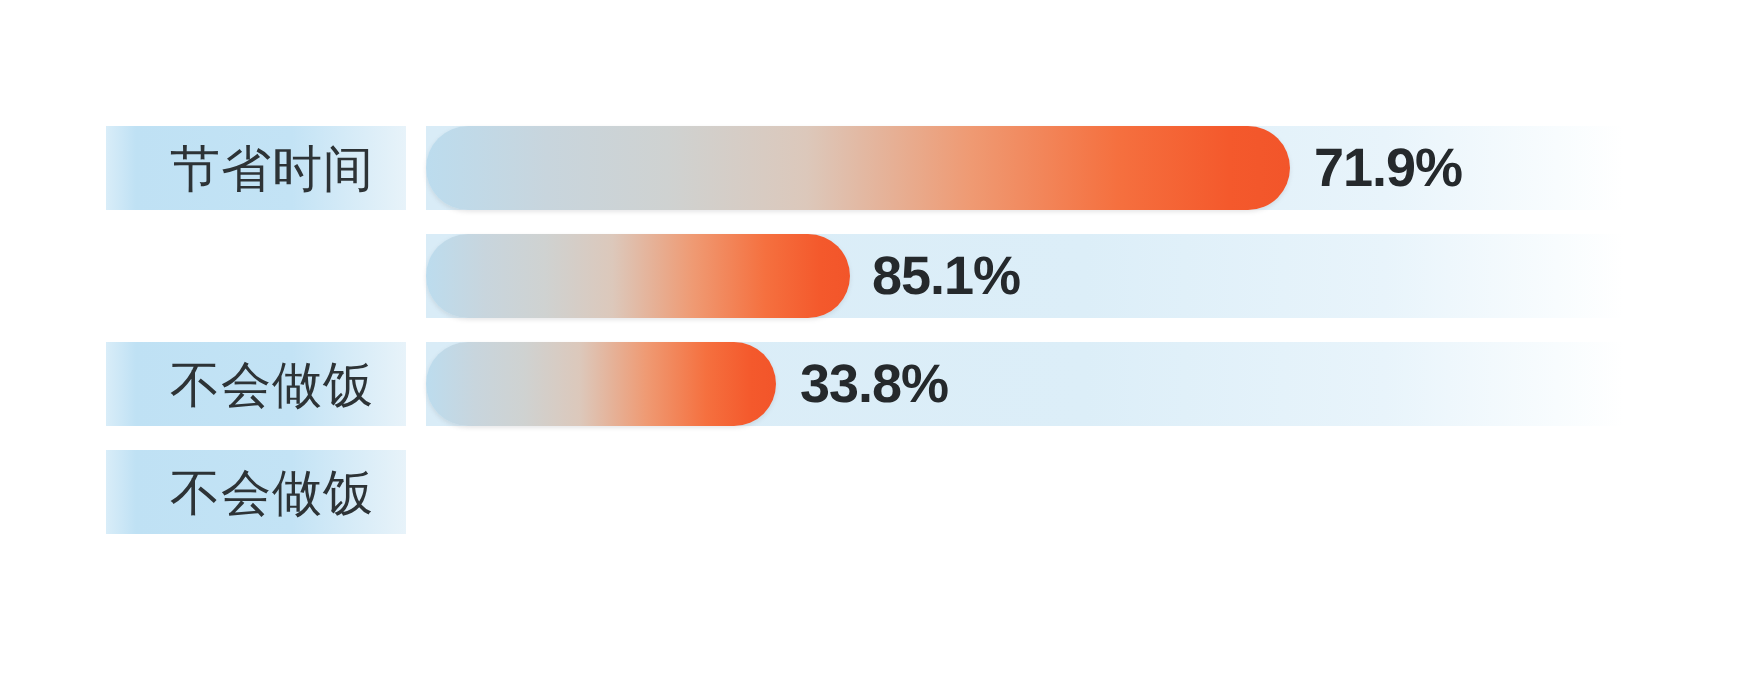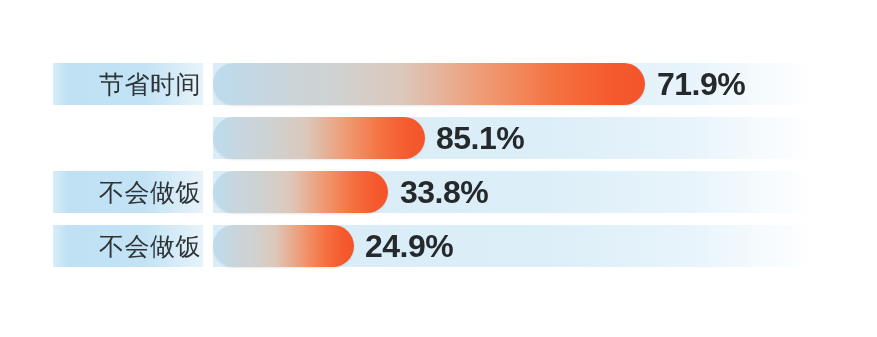--- a/index.html
+++ b/index.html
@@ -35,21 +35,21 @@
     height: 42px;
     background: linear-gradient(to right,
         rgba(185,222,243,0.55) 0%,
         #bfe1f4 10%,
         #c3e3f5 62%,
         rgba(203,228,243,0.45) 100%);
     display: flex;
     align-items: center;
     justify-content: flex-end;
     box-sizing: border-box;
-    padding-right: 2px;
+    padding-right: 16px;
   }
   .cat-label {
     font-size: 25px;
     line-height: 1;
     color: #2d3336;
     letter-spacing: 0.5px;
     white-space: nowrap;
     font-family: "DejaVu Sans", "Liberation Sans", sans-serif;
   }
   
@@ -83,21 +83,21 @@
         #f4592c 93%,
         #f2552a 100%);
     box-shadow: 0 1px 2px rgba(120,120,130,0.18);
   }
   .value-label {
     position: absolute;
     top: 0;
     height: 42px;
     display: flex;
     align-items: center;
-    font-size: 32px;
+    font-size: 27px;
     font-weight: bold;
     color: #25292c;
     white-space: nowrap;
     letter-spacing: -0.5px;
   }
 </style>
 </head>
 <body>
 
 <div id="chart-root">
@@ -129,20 +129,16 @@
         <div class="bar" style="width:175px"></div>
         <span class="value-label" style="left:187px">33.8%</span>
       </div>
     </div>
 
 
     <div class="row">
       <div class="label-track">
         <span class="cat-label">不会做饭</span>
       </div>
-      <div class="bar-track">
-        <div class="bar" style="width:141px"></div>
-        <span class="value-label" style="left:152px">24.9%</span>
-      </div>
     </div>
 
   </div>
 </div>
 
 </body></html>

